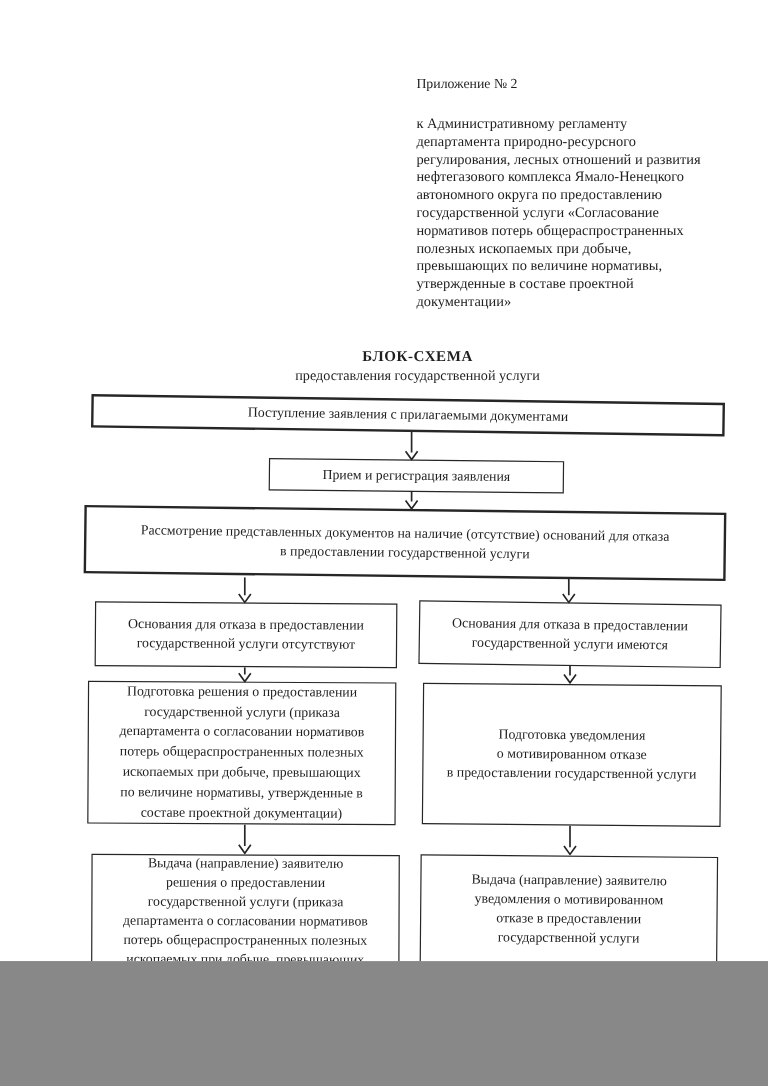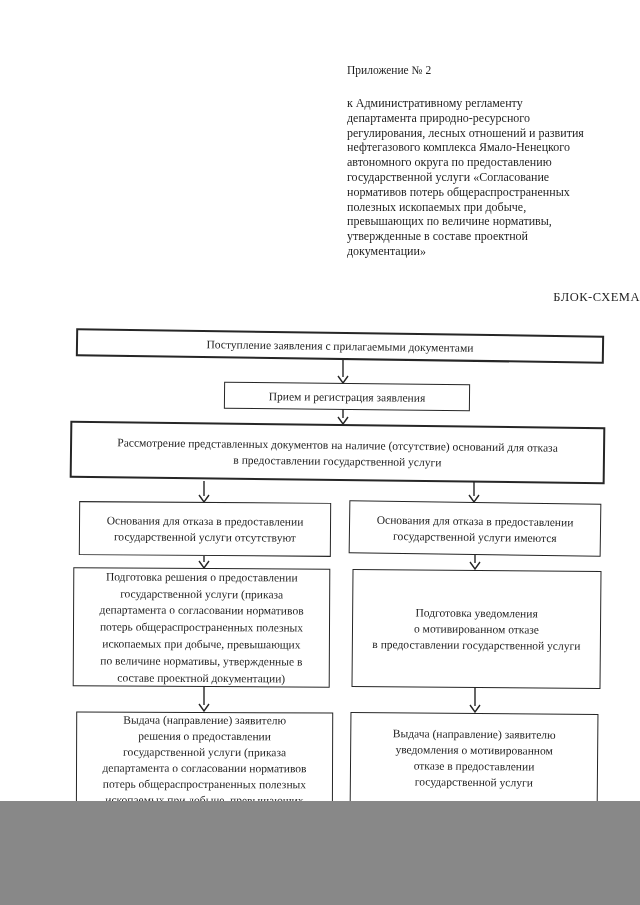--- a/index.html
+++ b/index.html
@@ -16,21 +16,21 @@
     position:absolute;left:347px;top:63px;width:285px;
     font-size:11.5px;line-height:15px;
   }
   .appendix-text{
     position:absolute;left:347px;top:96px;width:290px;
     font-size:12px;line-height:14.8px;
     white-space:pre-line;
   }
   .chart-title{
     position:absolute;left:56px;top:290px;width:584px;
-    text-align:right;font-weight:normal;font-size:12.5px;line-height:15px;
+    text-align:center;font-weight:bold;font-size:12.5px;line-height:15px;
     letter-spacing:.5px;
   }
   .chart-subtitle{
     position:absolute;left:56px;top:306px;width:584px;
     text-align:center;font-size:11.8px;line-height:15px;
   }
   .box{
     position:absolute;
     border:1.6px solid #262626;
     display:flex;align-items:center;justify-content:center;
@@ -56,20 +56,21 @@
 нефтегазового комплекса Ямало-Ненецкого
 автономного округа по предоставлению
 государственной услуги «Согласование
 нормативов потерь общераспространенных
 полезных ископаемых при добыче,
 превышающих по величине нормативы,
 утвержденные в составе проектной
 документации»</div>
 
   <div class="chart-title">БЛОК-СХЕМА</div>
+  <div class="chart-subtitle">предоставления государственной услуги</div>
 
   <div class="box heavy" style="left:76px;top:332px;width:528px;height:28px;transform:rotate(0.8deg);">Поступление заявления с прилагаемыми документами</div>
 
   <div class="box" style="left:224px;top:383px;width:246px;height:27px;transform:rotate(0.6deg);">Прием и регистрация заявления</div>
 
   <div class="box heavy" style="left:70px;top:424px;width:535px;height:57px;transform:rotate(0.7deg);">Рассмотрение представленных документов на наличие (отсутствие) оснований для отказа
 в предоставлении государственной услуги</div>
 
   <div class="box" style="left:79px;top:502px;width:252px;height:54px;transform:rotate(0.4deg);">Основания для отказа в предоставлении
 государственной услуги отсутствуют</div>

